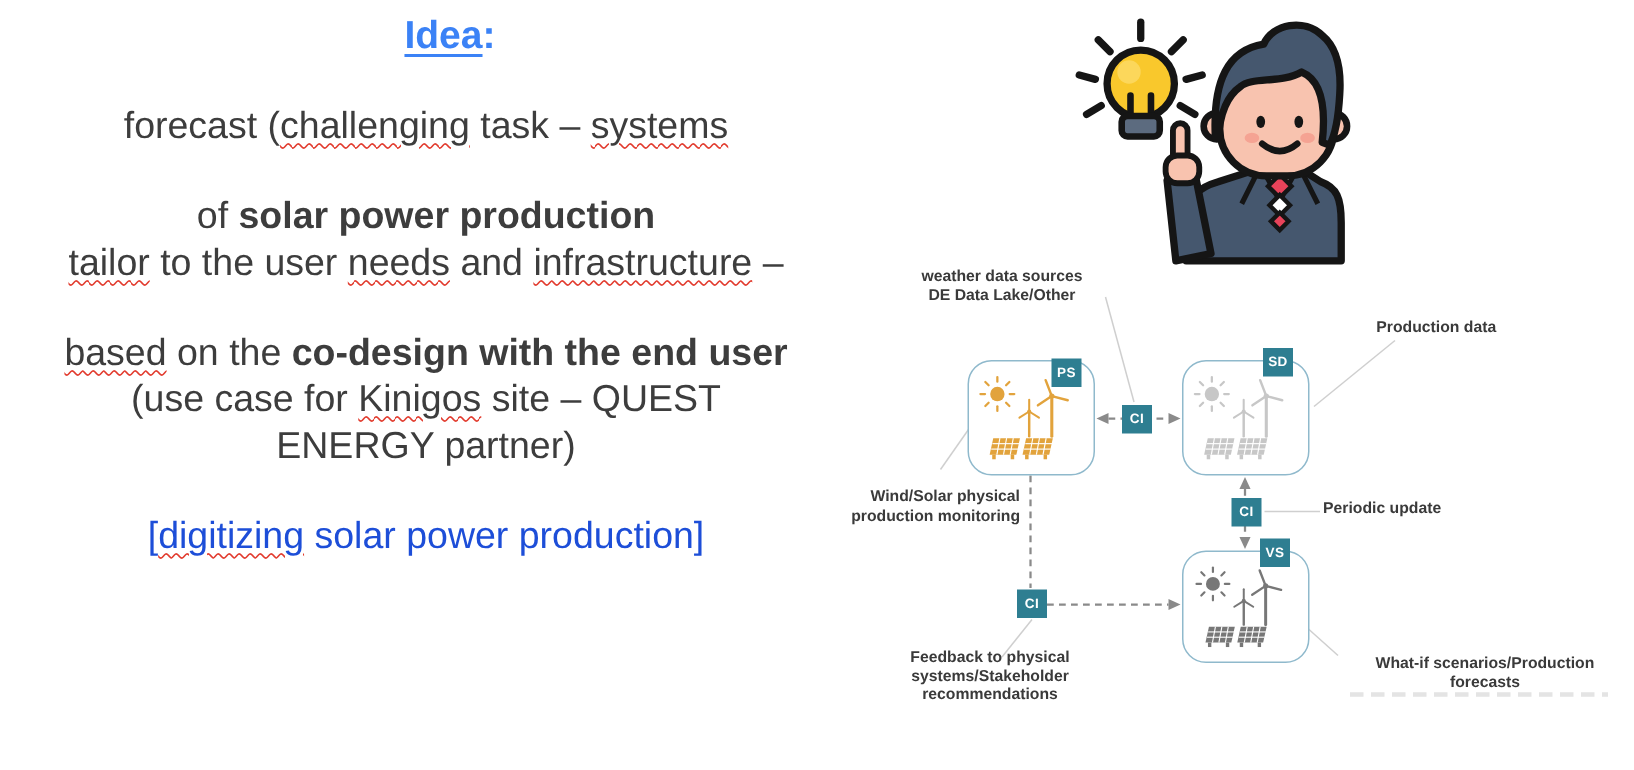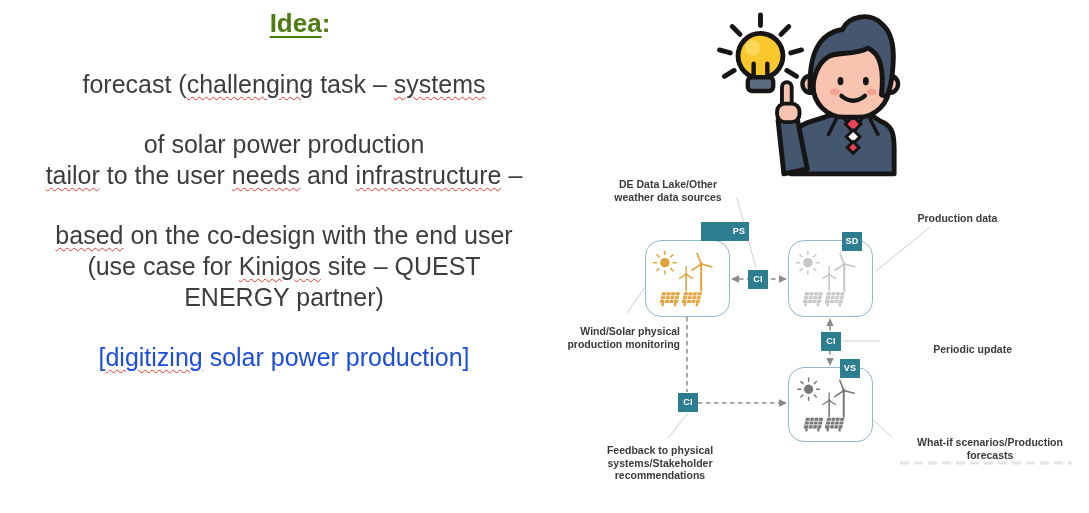--- a/index.html
+++ b/index.html
@@ -3,57 +3,57 @@
 <meta charset="utf-8">
 <style>
   html,body{margin:0;padding:0;background:#ffffff;}
   .page{position:relative;width:1089px;height:513px;background:#fff;overflow:hidden;
         font-family:"Liberation Sans",sans-serif;}
   svg{overflow:visible;display:block;}
 
   
   .idea-col{position:absolute;left:0;top:8px;width:568px;text-align:center;
             color:#3d3d3d;font-size:25px;line-height:31px;}
-  .idea-title{font-size:26px;line-height:31px;font-weight:bold;color:#4d7c0f;margin-bottom:30px;padding-left:32px;}
+  .idea-title{font-size:26px;line-height:31px;font-weight:bold;color:#3b82f6;margin-bottom:30px;padding-left:32px;}
   .idea-title .u{text-decoration:underline;text-decoration-thickness:2px;text-underline-offset:4px;}
   .para{margin-bottom:29px;}
   .para:last-child{margin-bottom:0;}
-  .bold{font-weight:normal;}
+  .bold{font-weight:bold;}
   .wavy{text-decoration-line:underline;text-decoration-style:wavy;
         text-decoration-color:var(--wavy,#e23b2e);text-decoration-thickness:1px;
         text-underline-offset:3px;}
 
   
   .person{position:absolute;left:700px;top:2px;width:200px;height:174px;}
 
   
   .diagram{position:absolute;left:560px;top:170px;width:529px;height:343px;
            font-size:10.5px;font-weight:600;color:#3a3a3a;line-height:12.5px;}
   .overlay{position:absolute;left:0;top:0;}
   .node{position:absolute;background:#fff;border:1.6px solid var(--boxborder,#8FB9CC);
         border-radius:16px;box-sizing:border-box;}
   .farm{position:absolute;left:7px;top:8px;right:7px;bottom:4px;}
   .node-ps{left:85px;top:70px;width:85px;height:77px;}
   .node-sd{left:228px;top:70px;width:85px;height:77px;}
   .node-vs{left:228px;top:197px;width:85px;height:75px;}
   .badge{position:absolute;width:20px;height:19px;background:var(--teal,#2E7E91);
          color:#fff;font-size:9px;font-weight:bold;display:flex;align-items:center;
          justify-content:center;letter-spacing:.3px;}
-  .badge-ps{left:141px;top:52px;padding-left:28px;}
+  .badge-ps{left:141px;top:69px;}
   .badge-sd{left:282px;top:62px;}
   .badge-vs{left:280px;top:189px;}
   .badge-ci-top{left:188px;top:100px;}
   .badge-ci-mid{left:261px;top:162px;}
   .badge-ci-left{left:118px;top:223px;}
   .dlabel{position:absolute;}
   .lbl-datalake{left:18px;top:8px;width:180px;text-align:center;}
   .lbl-production{left:330px;top:42px;width:135px;text-align:center;}
   .lbl-windsolar{left:0;top:155px;width:120px;text-align:right;}
-  .lbl-periodic{left:322px;top:173px;width:130px;text-align:right;}
-  .lbl-feedback{left:0;top:274px;width:200px;text-align:center;}
+  .lbl-periodic{left:322px;top:163px;width:130px;}
+  .lbl-feedback{left:0;top:262px;width:200px;text-align:center;}
   .lbl-whatif{left:336px;top:266px;width:188px;text-align:center;}
 </style>
 </head>
 <body>
 
 <div class="page">
 
   <div class="idea-col">
     <div class="idea-title">
       <span class="u">Idea</span><span>:</span>
@@ -295,22 +295,22 @@
     </div>
 
     <div class="badge badge-ps">PS</div>
     <div class="badge badge-sd">SD</div>
     <div class="badge badge-vs">VS</div>
     <div class="badge badge-ci-top">CI</div>
     <div class="badge badge-ci-mid">CI</div>
     <div class="badge badge-ci-left">CI</div>
 
     <div class="dlabel lbl-datalake">
+      <div>weather data sources</div>
       <div>DE Data Lake/Other</div>
-      <div>weather data sources</div>
     </div>
     <div class="dlabel lbl-production">Production data</div>
     <div class="dlabel lbl-windsolar">
       <div>Wind/Solar physical</div>
       <div>production monitoring</div>
     </div>
     <div class="dlabel lbl-periodic">Periodic update</div>
     <div class="dlabel lbl-feedback">
       <div>Feedback to physical systems/Stakeholder</div>
       <div>recommendations</div>

